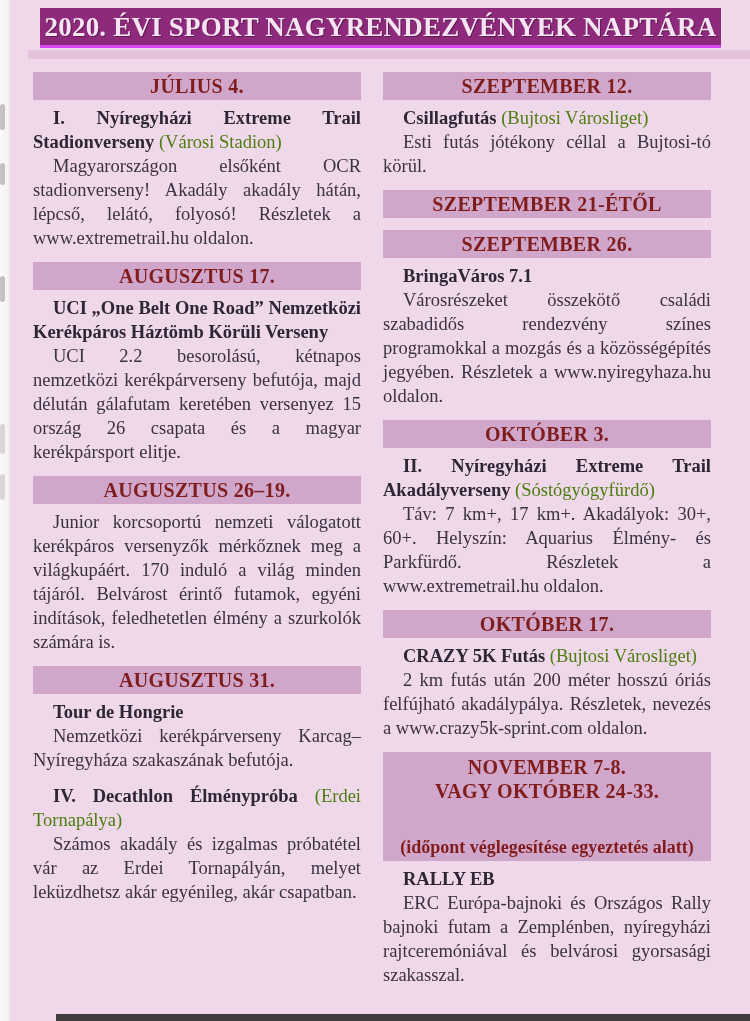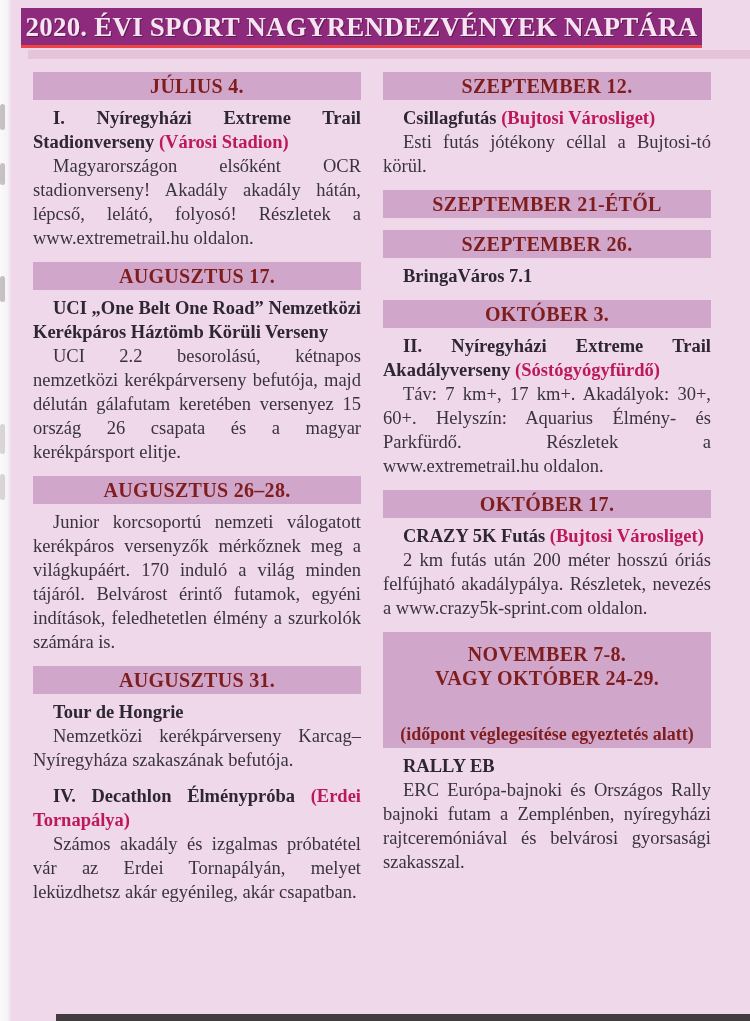--- a/index.html
+++ b/index.html
@@ -21,23 +21,23 @@
     background:linear-gradient(90deg,#fbfafb 0%,#f6f2f5 70%,#eddbe8 100%);
   }
   .smudge{position:absolute;left:0;width:5px;background:#9a9399;opacity:.55;border-radius:3px;}
   .smudge.s1{top:104px;height:26px;}
   .smudge.s2{top:163px;height:22px;}
   .smudge.s3{top:276px;height:26px;}
   .smudge.s4{top:424px;height:30px;opacity:.35;}
   .smudge.s5{top:474px;height:26px;opacity:.35;}
   
   .banner{
-    position:absolute;left:21px;top:8px;width:681px;height:37px;
+    position:absolute;left:40px;top:8px;width:681px;height:37px;
     background:#8e2a7c;
-    border-bottom:3px solid #ef4444;
+    border-bottom:3px solid #d946ef;
     color:#f7e4f2;
     font-size:27px;font-weight:bold;letter-spacing:.2px;
     line-height:38px;text-align:center;
     text-shadow:1px 1px 0 #5e1950;
     white-space:nowrap;
   }
   .banner-shadow{
     position:absolute;left:28px;top:50px;width:722px;height:9px;
     background:#e0bcd6;opacity:.75;
   }
@@ -48,32 +48,32 @@
   .event{margin-bottom:12px;}
   .band{
     background:#d1a6cb;
     color:#7f1d1d;
     font-weight:bold;font-size:20px;
     height:28px;line-height:28px;
     text-align:center;
     margin-bottom:6px;
     letter-spacing:.3px;
   }
-  .band.tall{height:auto;line-height:24px;padding:10px 0 2px 0;}
+  .band.tall{height:auto;line-height:24px;padding:3px 0 2px 0;}
   .band .note{font-size:18px;letter-spacing:0;margin-top:32px;}
   p{
     margin:0;
     font-size:18.5px;line-height:24px;
     color:#3a3240;
     text-align:justify;
     text-indent:20px;
   }
   p.evt-title{color:#2e2634;}
   p.evt-title b{color:#2e2634;}
-  p.evt-title .sfx{font-weight:bold;color:#be185d;}
+  p.evt-title .sfx{font-weight:normal;color:#4d7c0f;}
   
   .bottom-bar{
     position:absolute;left:56px;right:0;bottom:0;height:7px;
     background:#403c40;
   }
 </style>
 </head>
 <body>
 
 <div class="page">
@@ -104,21 +104,21 @@
     <section class="event">
       <div class="band">
         <span>AUGUSZTUS 17.</span>
       </div>
       <p class="evt-title"><b>UCI „One Belt One Road” Nemzetközi Kerékpáros Háztömb Körüli Verseny</b></p>
       <p class="evt-body">UCI 2.2 besorolású, kétnapos nemzetközi kerékpárverseny befutója, majd délután gálafutam keretében versenyez 15 ország 26 csapata és a magyar kerékpársport elitje.</p>
     </section>
 
     <section class="event">
       <div class="band">
-        <span>AUGUSZTUS 26–28.</span>
+        <span>AUGUSZTUS 26–19.</span>
       </div>
       <p class="evt-body">Junior korcsoportú nemzeti válogatott kerékpáros versenyzők mérkőznek meg a világkupáért. 170 induló a világ minden tájáról. Belvárost érintő futamok, egyéni indítások, feledhetetlen élmény a szurkolók számára is.</p>
     </section>
 
     <section class="event">
       <div class="band">
         <span>AUGUSZTUS 31.</span>
       </div>
       <p class="evt-title"><b>Tour de Hongrie</b></p>
       <p class="evt-body">Nemzetközi kerékpárverseny Karcag–Nyíregyháza szakaszának befutója.</p>
@@ -145,20 +145,21 @@
       <div class="band">
         <span>SZEPTEMBER 21-ÉTŐL</span>
       </div>
     </section>
 
     <section class="event">
       <div class="band">
         <span>SZEPTEMBER 26.</span>
       </div>
       <p class="evt-title"><b>BringaVáros 7.1</b></p>
+      <p class="evt-body">Városrészeket összekötő családi szabadidős rendezvény színes programokkal a mozgás és a közösségépítés jegyében. Részletek a www.nyiregyhaza.hu oldalon.</p>
     </section>
 
     <section class="event">
       <div class="band">
         <span>OKTÓBER 3.</span>
       </div>
       <p class="evt-title"><b>II. Nyíregyházi Extreme Trail Akadályverseny</b> <span class="sfx">(Sóstógyógyfürdő)</span></p>
       <p class="evt-body">Táv: 7 km+, 17 km+. Akadályok: 30+, 60+. Helyszín: Aquarius Élmény- és Parkfürdő. Részletek a www.extremetrail.hu oldalon.</p>
     </section>
 
@@ -166,21 +167,21 @@
       <div class="band">
         <span>OKTÓBER 17.</span>
       </div>
       <p class="evt-title"><b>CRAZY 5K Futás</b> <span class="sfx">(Bujtosi Városliget)</span></p>
       <p class="evt-body">2 km futás után 200 méter hosszú óriás felfújható akadálypálya. Részletek, nevezés a www.crazy5k-sprint.com oldalon.</p>
     </section>
 
     <section class="event">
       <div class="band tall">
         <div>NOVEMBER 7-8.</div>
-        <div>VAGY OKTÓBER 24-29.</div>
+        <div>VAGY OKTÓBER 24-33.</div>
         <div class="note">(időpont véglegesítése egyeztetés alatt)</div>
       </div>
       <p class="evt-title"><b>RALLY EB</b></p>
       <p class="evt-body">ERC Európa-bajnoki és Országos Rally bajnoki futam a Zemplénben, nyíregyházi rajtceremóniával és belvárosi gyorsasági szakasszal.</p>
     </section>
 
   </div>
 
   <div class="bottom-bar"></div>
 </div>

